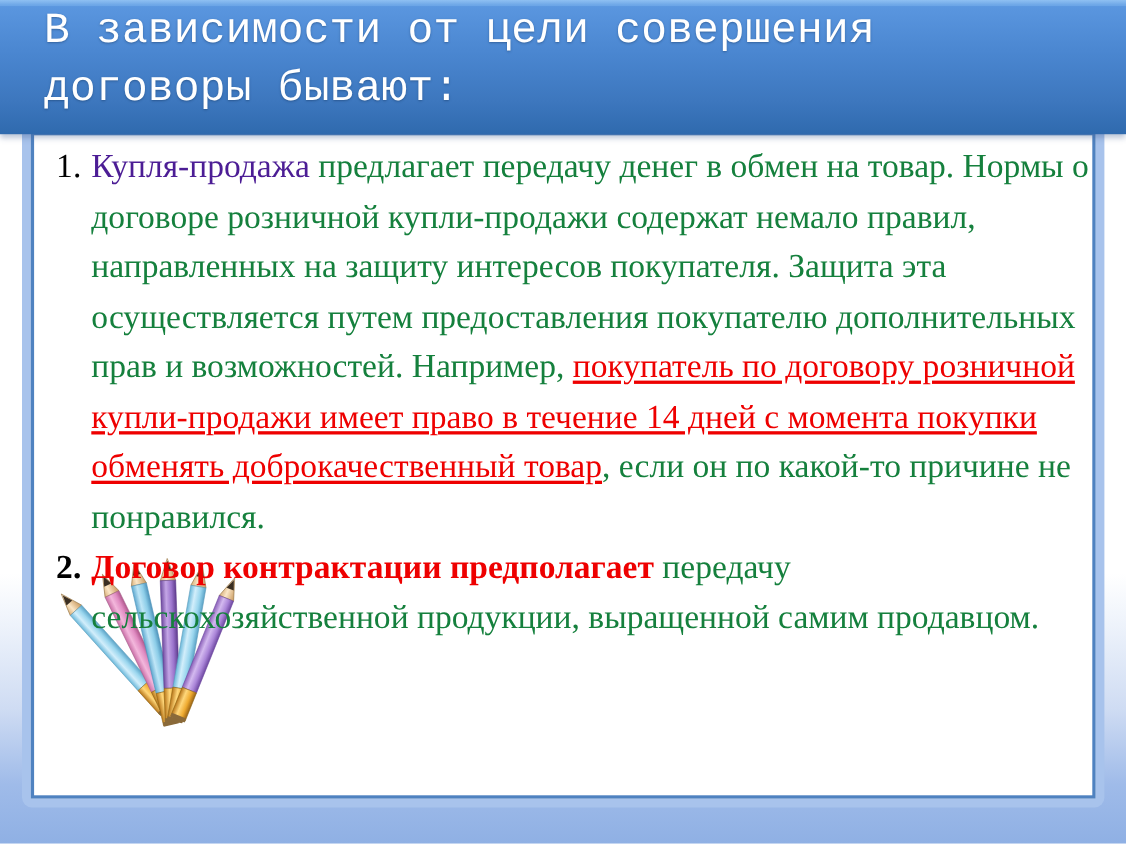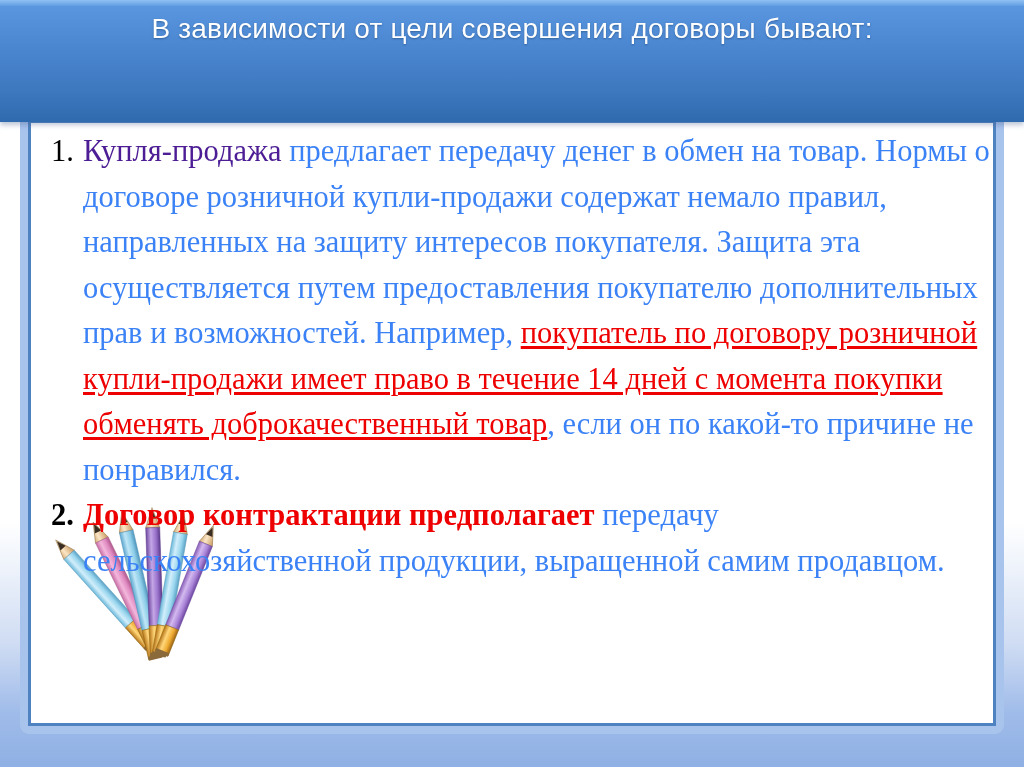--- a/index.html
+++ b/index.html
@@ -46,24 +46,24 @@
     left: 0; right: 0; top: 0;
     height: 5px;
     background: linear-gradient(180deg, #8fc0f2, #6aa4e6);
   }
 
   .title-text {
     position: absolute;
     left: 40px;
     right: 40px;
     top: 2px;
-    text-align: center;
+    text-align: left;
     color: #ffffff;
-    font-family: Liberation Sans, sans-serif;
-    font-size: 28px;
+    font-family: Liberation Mono, monospace;
+    font-size: 39px;
     line-height: 53px;
     letter-spacing: 0.2px;
     text-shadow: 0 1px 2px rgba(20,50,90,0.45);
     white-space: normal;
   }
 
   
   .content-frame {
     position: absolute;
     left: 20px;
@@ -133,21 +133,21 @@
     color: #ee0000;
     font-weight: bold;
   }
   .red-underline {
     color: #ee0000;
     text-decoration: underline;
     text-decoration-color: #ee0000;
     text-underline-offset: 3px;
   }
 
-  .plain { color: #3b82f6; }
+  .plain { color: #15803d; }
 </style>
 </head>
 <body>
 
 <div class="slide">
 
   <div class="title-banner">
     <div class="title-text">В зависимости от цели совершения договоры бывают:</div>
   </div>
 

